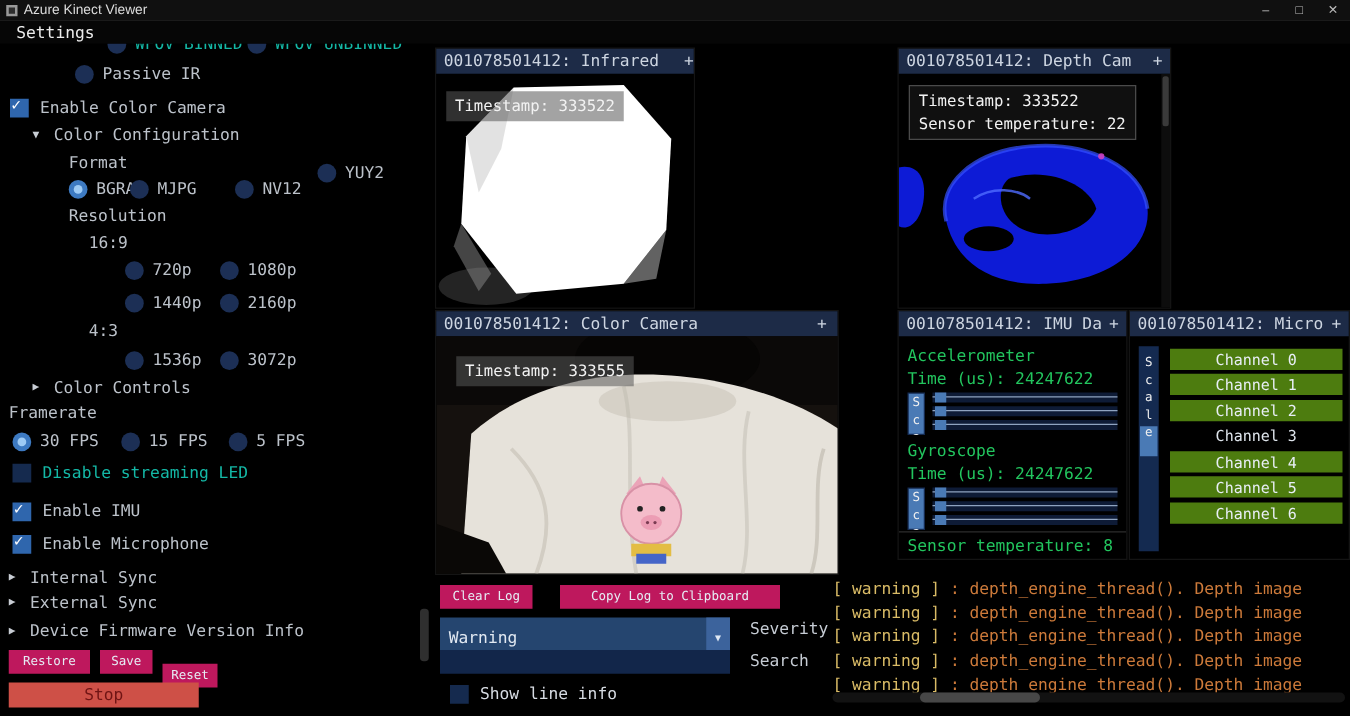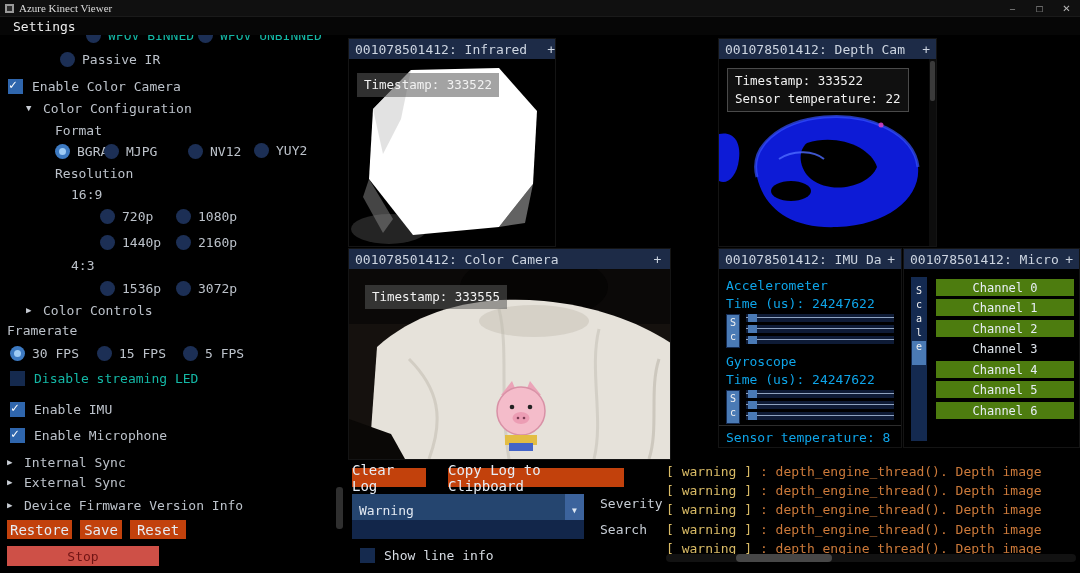--- a/index.html
+++ b/index.html
@@ -1,55 +1,55 @@
 <!DOCTYPE html>
 <html><head>
 <meta charset="utf-8">
 <style>
   *{margin:0;padding:0;box-sizing:border-box}
   html,body{background:#000}
   body{width:1080px;height:573px;font-family:"DejaVu Sans Mono",monospace}
   .app{position:relative;width:1080px;height:573px;background:#000;overflow:hidden}
 
   
-  .titlebar{position:absolute;left:0;top:0;width:1080px;height:17px;background:#101010;display:flex;align-items:center;font-family:Liberation Serif, serif;font-size:11px;color:#dcdcdc;border-bottom:1px solid #1a1a1a}
+  .titlebar{position:absolute;left:0;top:0;width:1080px;height:17px;background:#101010;display:flex;align-items:center;font-family:Liberation Sans, sans-serif;font-size:11px;color:#dcdcdc;border-bottom:1px solid #1a1a1a}
   .app-icon{width:9px;height:9px;margin:0 5px 0 5px;background:#9a9a9a;position:relative;flex:none}
   .app-icon::after{content:"";position:absolute;left:2px;top:2px;right:2px;bottom:2px;background:#2e2e2e}
   .win-controls{margin-left:auto;display:flex;height:17px}
   .win-btn{width:27px;text-align:center;color:#b8b8b8;font-size:10px;line-height:17px}
 
   
   .menubar{position:absolute;left:0;top:17px;width:1080px;height:18px;background:#060606;color:#ececec;font-size:13px;display:flex;align-items:center;padding-left:13px}
 
   
   .sidebar{position:absolute;left:0;top:35px;width:346px;height:538px;background:#000;overflow:hidden}
   .srow{position:absolute;display:flex;align-items:center;height:18px;color:#bcc2ca;font-size:13px;white-space:nowrap}
   .dim{color:#14b8a6}
   .arrow{font-size:9px;margin-right:7px;color:#c8cdd4;width:10px;flex:none}
   .radio{width:15px;height:15px;border-radius:50%;background:#1c2f55;margin-right:7px;flex:none;position:relative}
   .radio.sel{background:#3d7ac2}
   .radio.sel::after{content:"";position:absolute;left:4px;top:4px;width:7px;height:7px;border-radius:50%;background:#9ecbf5}
   .checkbox{width:15px;height:15px;background:#152a4e;margin-right:9px;flex:none;position:relative}
   .checkbox.checked{background:#2f66ad}
   .chk{position:absolute;left:1px;top:-2px;color:#fff;font-size:13px}
-  .btn{position:absolute;background:#c2410c;color:#e6edf5;font-size:14px;display:flex;align-items:center;justify-content:center;height:19px}
+  .btn{position:absolute;background:#be185d;color:#e6edf5;font-size:10px;display:flex;align-items:center;justify-content:center;height:19px}
   .stop-btn{position:absolute;background:#ce5047;color:#701414;font-size:13px;display:flex;align-items:center;justify-content:center}
   .sb-scroll{position:absolute;left:336px;top:452px;width:7px;height:42px;background:#2f2f2f;border-radius:3px}
 
   
   .panel{position:absolute;background:#000;border:1px solid #141414}
   .phead{height:20px;background:#1d2b47;display:flex;align-items:center;padding:0 6px;color:#cdd5e1;font-size:13px;white-space:nowrap;overflow:hidden}
   .plus{color:#cdd5e1}
   .pbody{position:absolute;left:0;top:20px;right:0;bottom:0;overflow:hidden}
   .overlay{position:absolute;background:rgba(88,88,88,0.55);color:#f2f2f2;font-size:12.5px;padding:3px 7px;line-height:18px;white-space:nowrap}
   .overlay.dark{background:rgba(20,20,20,0.82);border:1px solid #4a4a4a}
   .overlay span{display:block}
 
   
-  .imu-label{position:absolute;color:#0ea5e9;font-size:13px;white-space:nowrap}
+  .imu-label{position:absolute;color:#22c55e;font-size:13px;white-space:nowrap}
   .vslider{position:absolute;background:#142a50;overflow:hidden}
   .vgrab{position:absolute;left:1px;right:1px;background:#4a7ab5}
   .vtext{position:absolute;left:50%;transform:translateX(-50%);writing-mode:vertical-rl;text-orientation:upright;color:#f0f0f0;font-size:10px;letter-spacing:3px;top:3px}
   .hslider{position:absolute;height:8px;background:#0e1b36}
   .hslider::before{content:"";position:absolute;left:0;right:0;top:3px;height:1px;background:#8fa3c0}
   .hgrab{position:absolute;width:9px;top:0;bottom:0;background:#4a7ab5}
   .sep{position:absolute;height:1px;background:#2c2c2c}
   .chan{position:absolute;background:#4d7c0f;color:#e8eef6;font-size:12px;display:flex;align-items:center;justify-content:center;height:17px}
   .chan.plain{background:transparent;color:#dfe5ec}
   .vscroll-track{position:absolute;width:7px;background:#0d0d0d}
@@ -122,21 +122,21 @@
       <span>BGRA</span>
     </div>
     <div class="srow" style="left:104px;top:107px">
       <span class="radio"></span>
       <span>MJPG</span>
     </div>
     <div class="srow" style="left:188px;top:107px">
       <span class="radio"></span>
       <span>NV12</span>
     </div>
-    <div class="srow" style="left:254px;top:106px">
+    <div class="srow" style="left:254px;top:94px">
       <span class="radio"></span>
       <span>YUY2</span>
     </div>
 
     <div class="srow" style="left:55px;top:129px">
       <span>Resolution</span>
     </div>
     <div class="srow" style="left:71px;top:150px">
       <span>16:9</span>
     </div>
@@ -217,21 +217,21 @@
       <span class="arrow">▶</span>
       <span>External Sync</span>
     </div>
     <div class="srow" style="left:7px;top:461px">
       <span class="arrow">▶</span>
       <span>Device Firmware Version Info</span>
     </div>
 
     <div class="btn" style="left:7px;top:485px;width:65px">Restore</div>
     <div class="btn" style="left:80px;top:485px;width:42px">Save</div>
-    <div class="btn" style="left:130px;top:485px;width:56px">Reset</div>
+    <div class="btn" style="left:130px;top:496px;width:44px">Reset</div>
     <div class="stop-btn" style="left:7px;top:511px;width:152px;height:20px">Stop</div>
 
     <div class="sb-scroll"></div>
   </div>
 
   <div class="panel" style="left:348px;top:38px;width:208px;height:209px">
     <div class="phead">
       <span>001078501412: Infrared</span>
       <span class="plus" style="margin-left:20px">+</span>
     </div>

